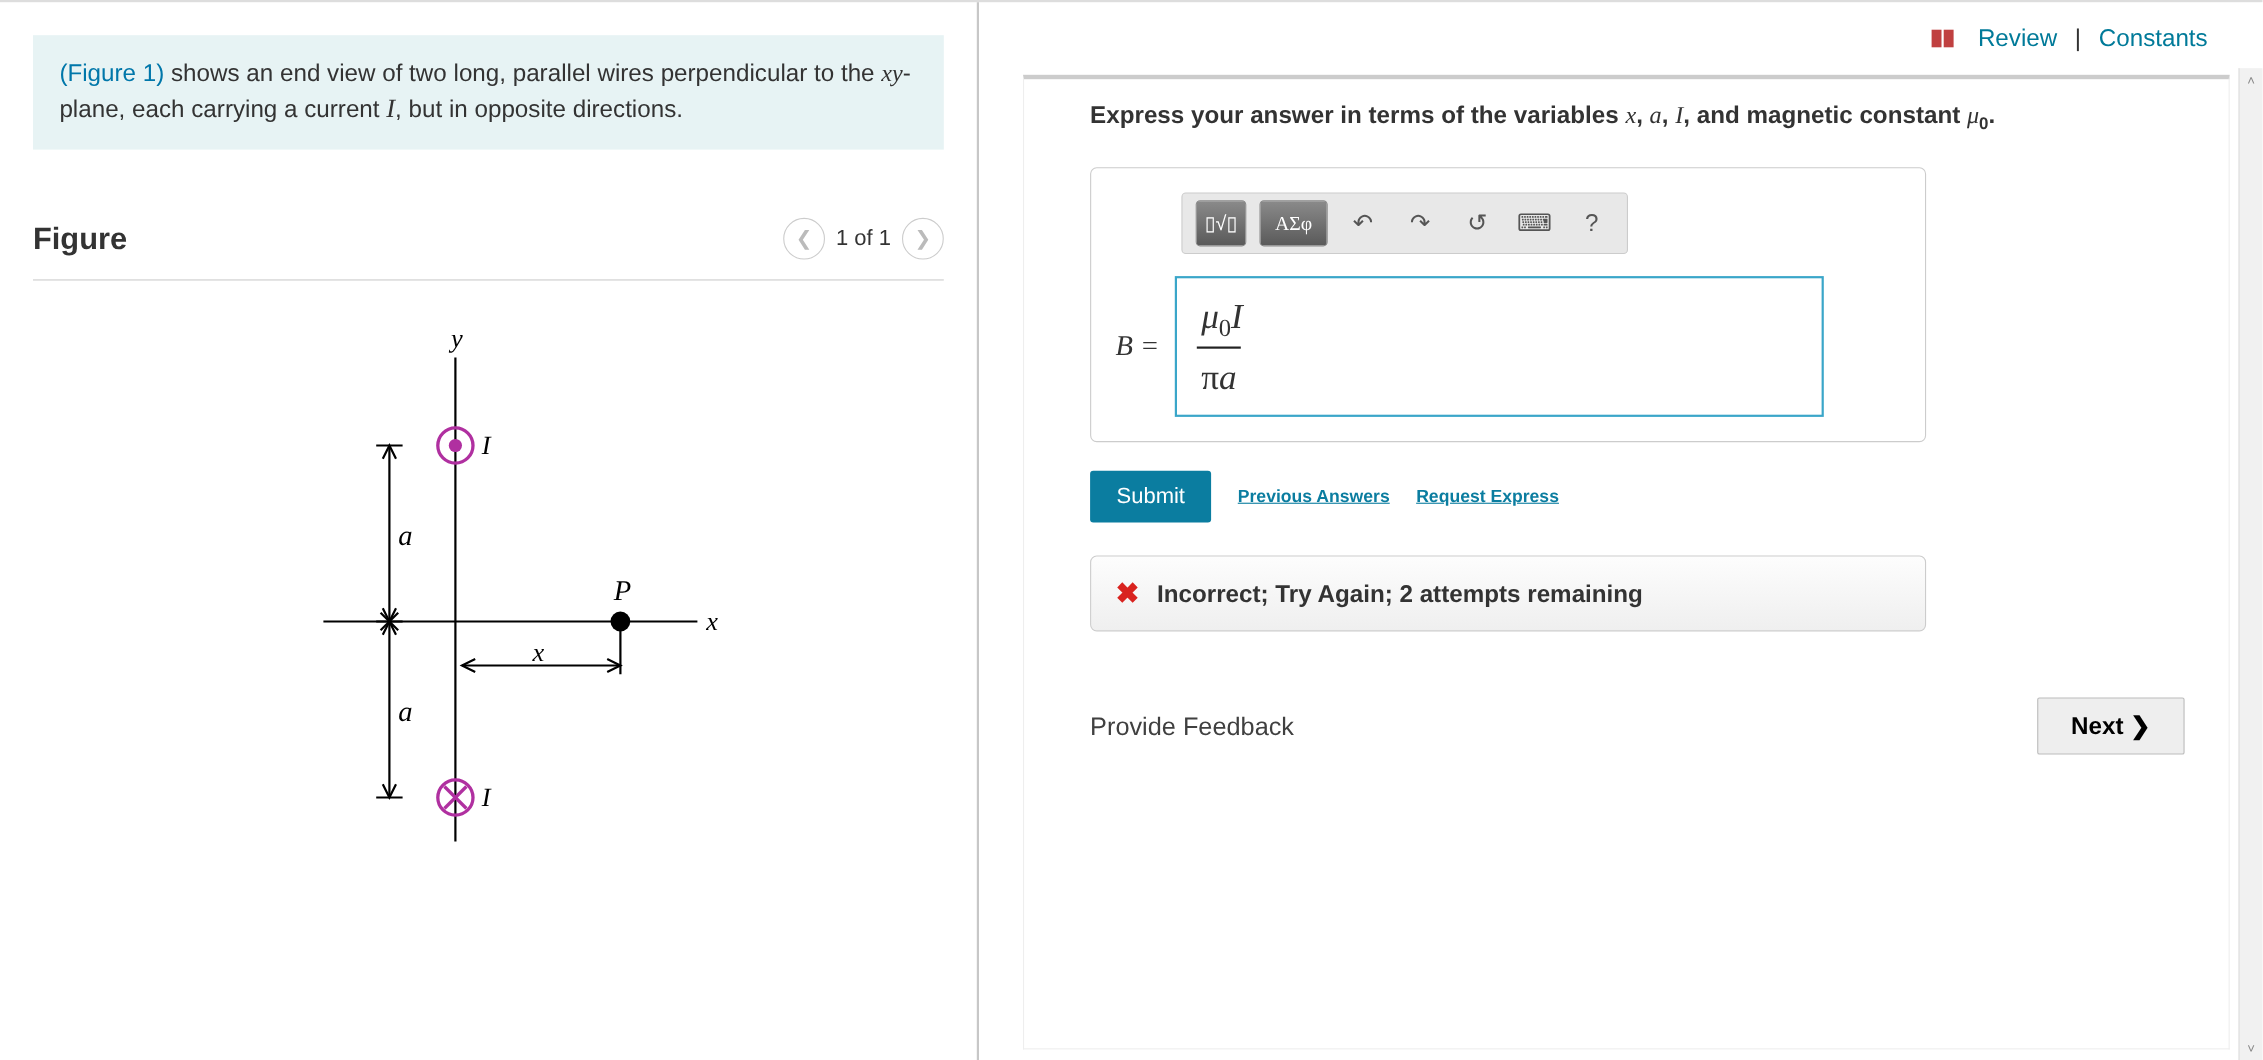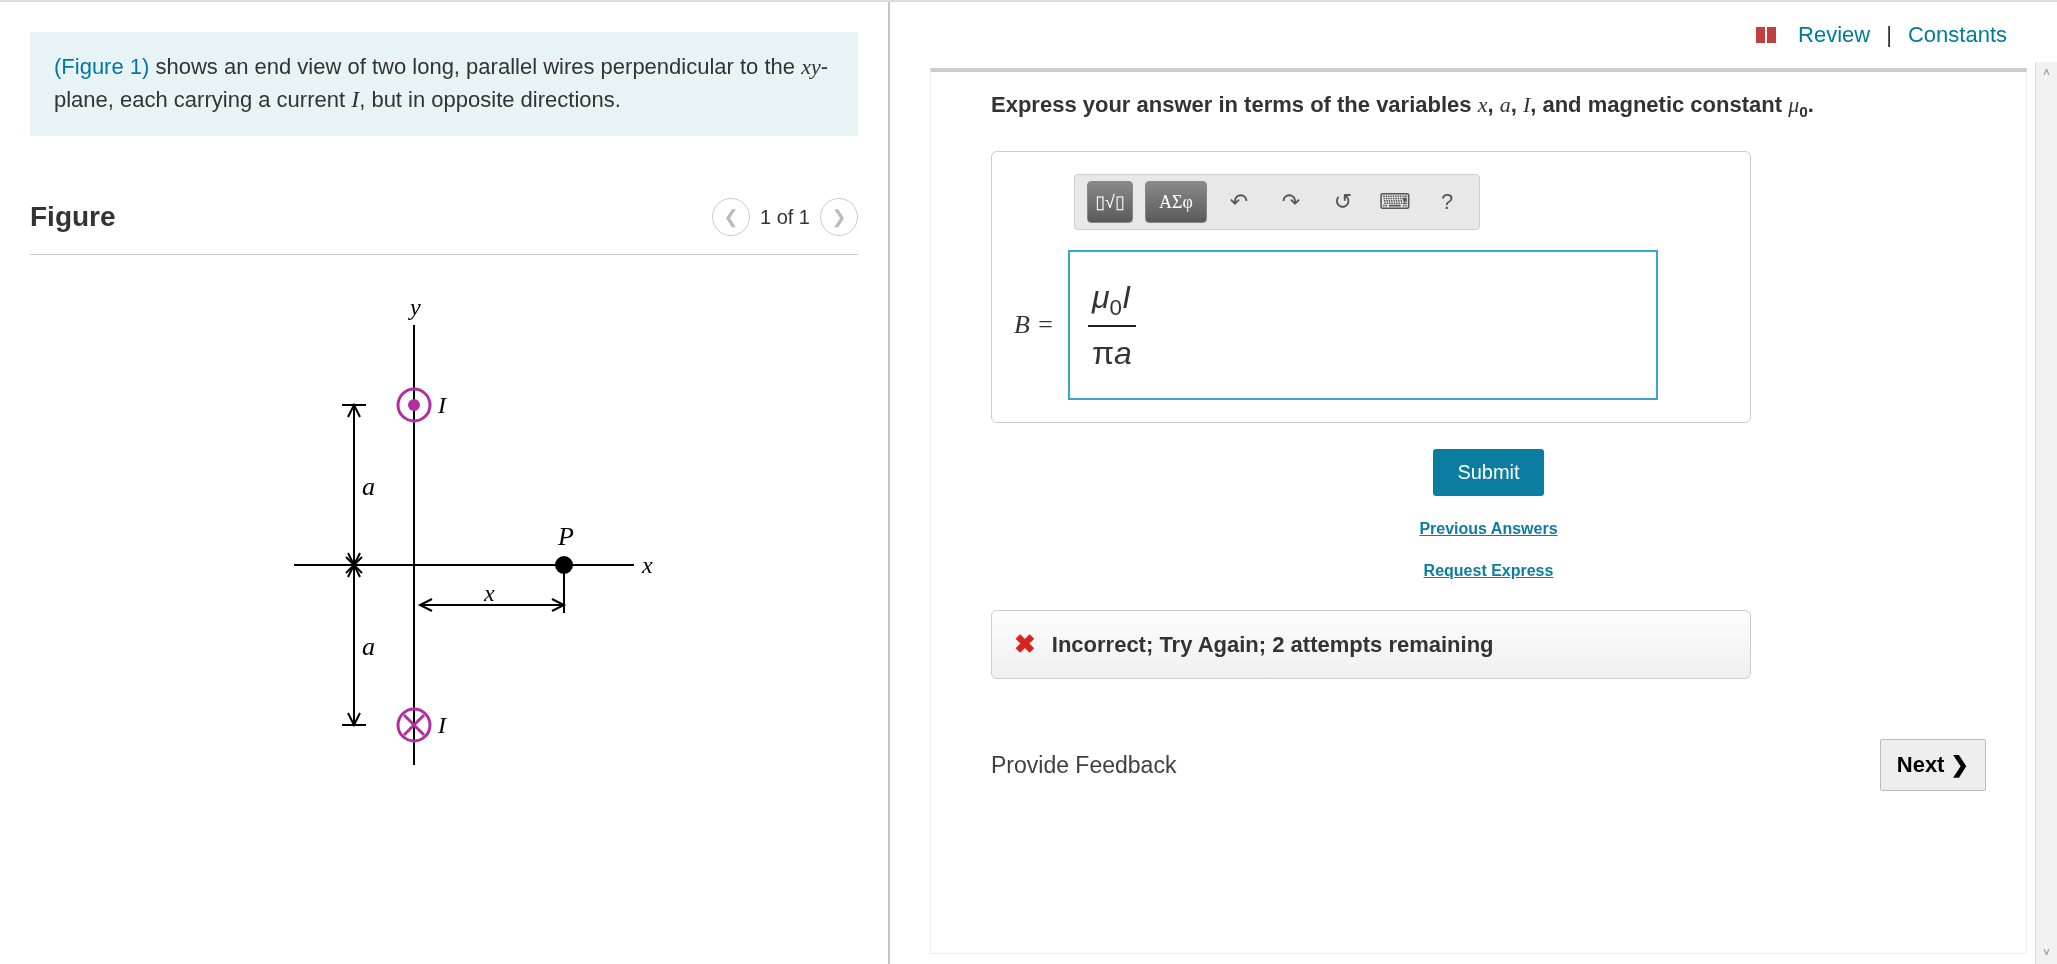--- a/index.html
+++ b/index.html
@@ -145,41 +145,40 @@
 }
 .answer-label {
   font-family: 'Times New Roman', serif;
   font-style: italic;
   font-size: 26px;
   white-space: nowrap;
 }
 .answer-input {
   border: 2px solid #3aa6c9;
   width: 590px;
-  height: 150px;
+  height: 128px;
   padding: 12px 18px;
   display: flex;
   align-items: center;
-  font-family: Liberation Sans, sans-serif;
+  font-family: Liberation Serif, serif;
 }
 .fraction {
   display: inline-flex;
   flex-direction: column;
   align-items: flex-start;
   font-size: 32px;
   font-style: italic;
 }
 .fraction .num { padding: 0 4px 4px 4px; }
 .fraction .den { border-top: 2px solid #222; padding: 8px 4px 0 4px; }
 .button-row {
   margin-top: 26px;
   display: flex;
   align-items: center;
   gap: 24px;
-  flex-direction: column;
 }
 .submit-btn {
   background: #0b7da0;
   color: #fff;
   border: none;
   padding: 12px 24px;
   font-size: 20px;
   border-radius: 3px;
   cursor: pointer;
 }
@@ -212,21 +211,21 @@
   padding-bottom: 6px;
 }
 .provide-feedback {
   color: #404040;
   font-size: 23px;
   cursor: pointer;
 }
 .next-btn {
   background: #eee;
   border: 1px solid #bbb;
-  padding: 12px 16px;
+  padding: 12px 30px;
   font-size: 22px;
   cursor: pointer;
   border-radius: 2px;
   font-weight: bold;
 }
 .scrollbar {
   position: absolute;
   right: 0; top: 60px; bottom: 0;
   width: 22px;
   background: #f1f1f1;

